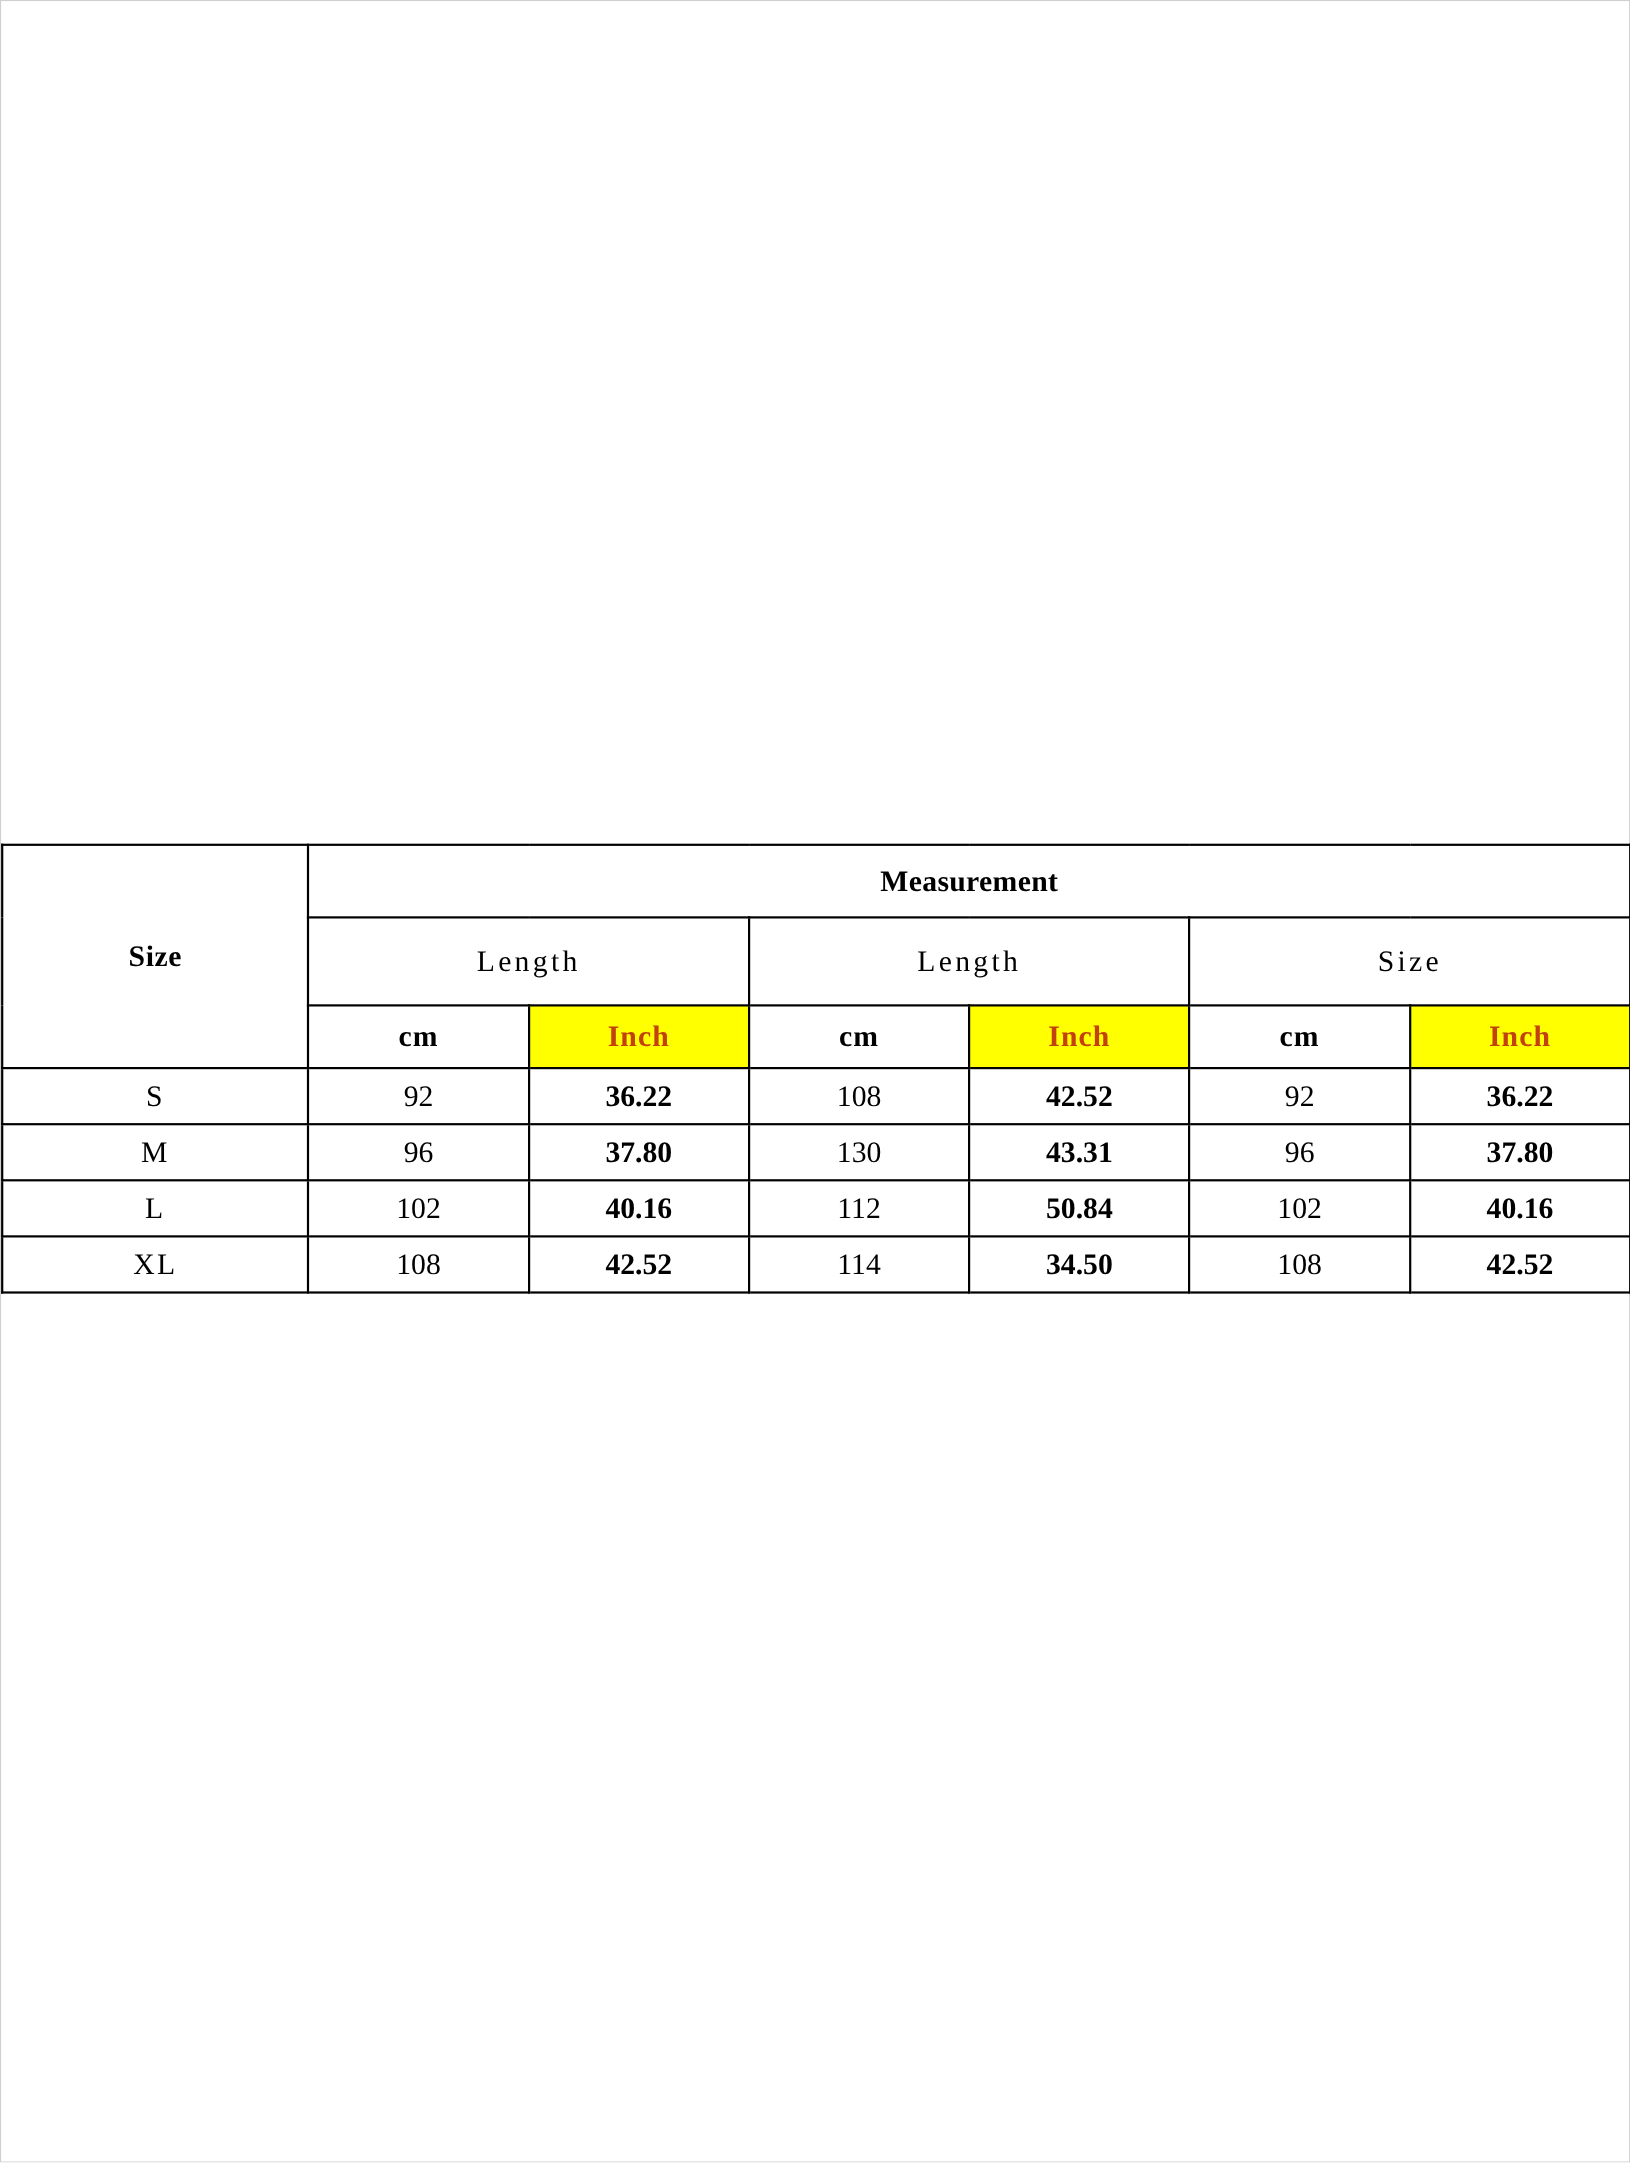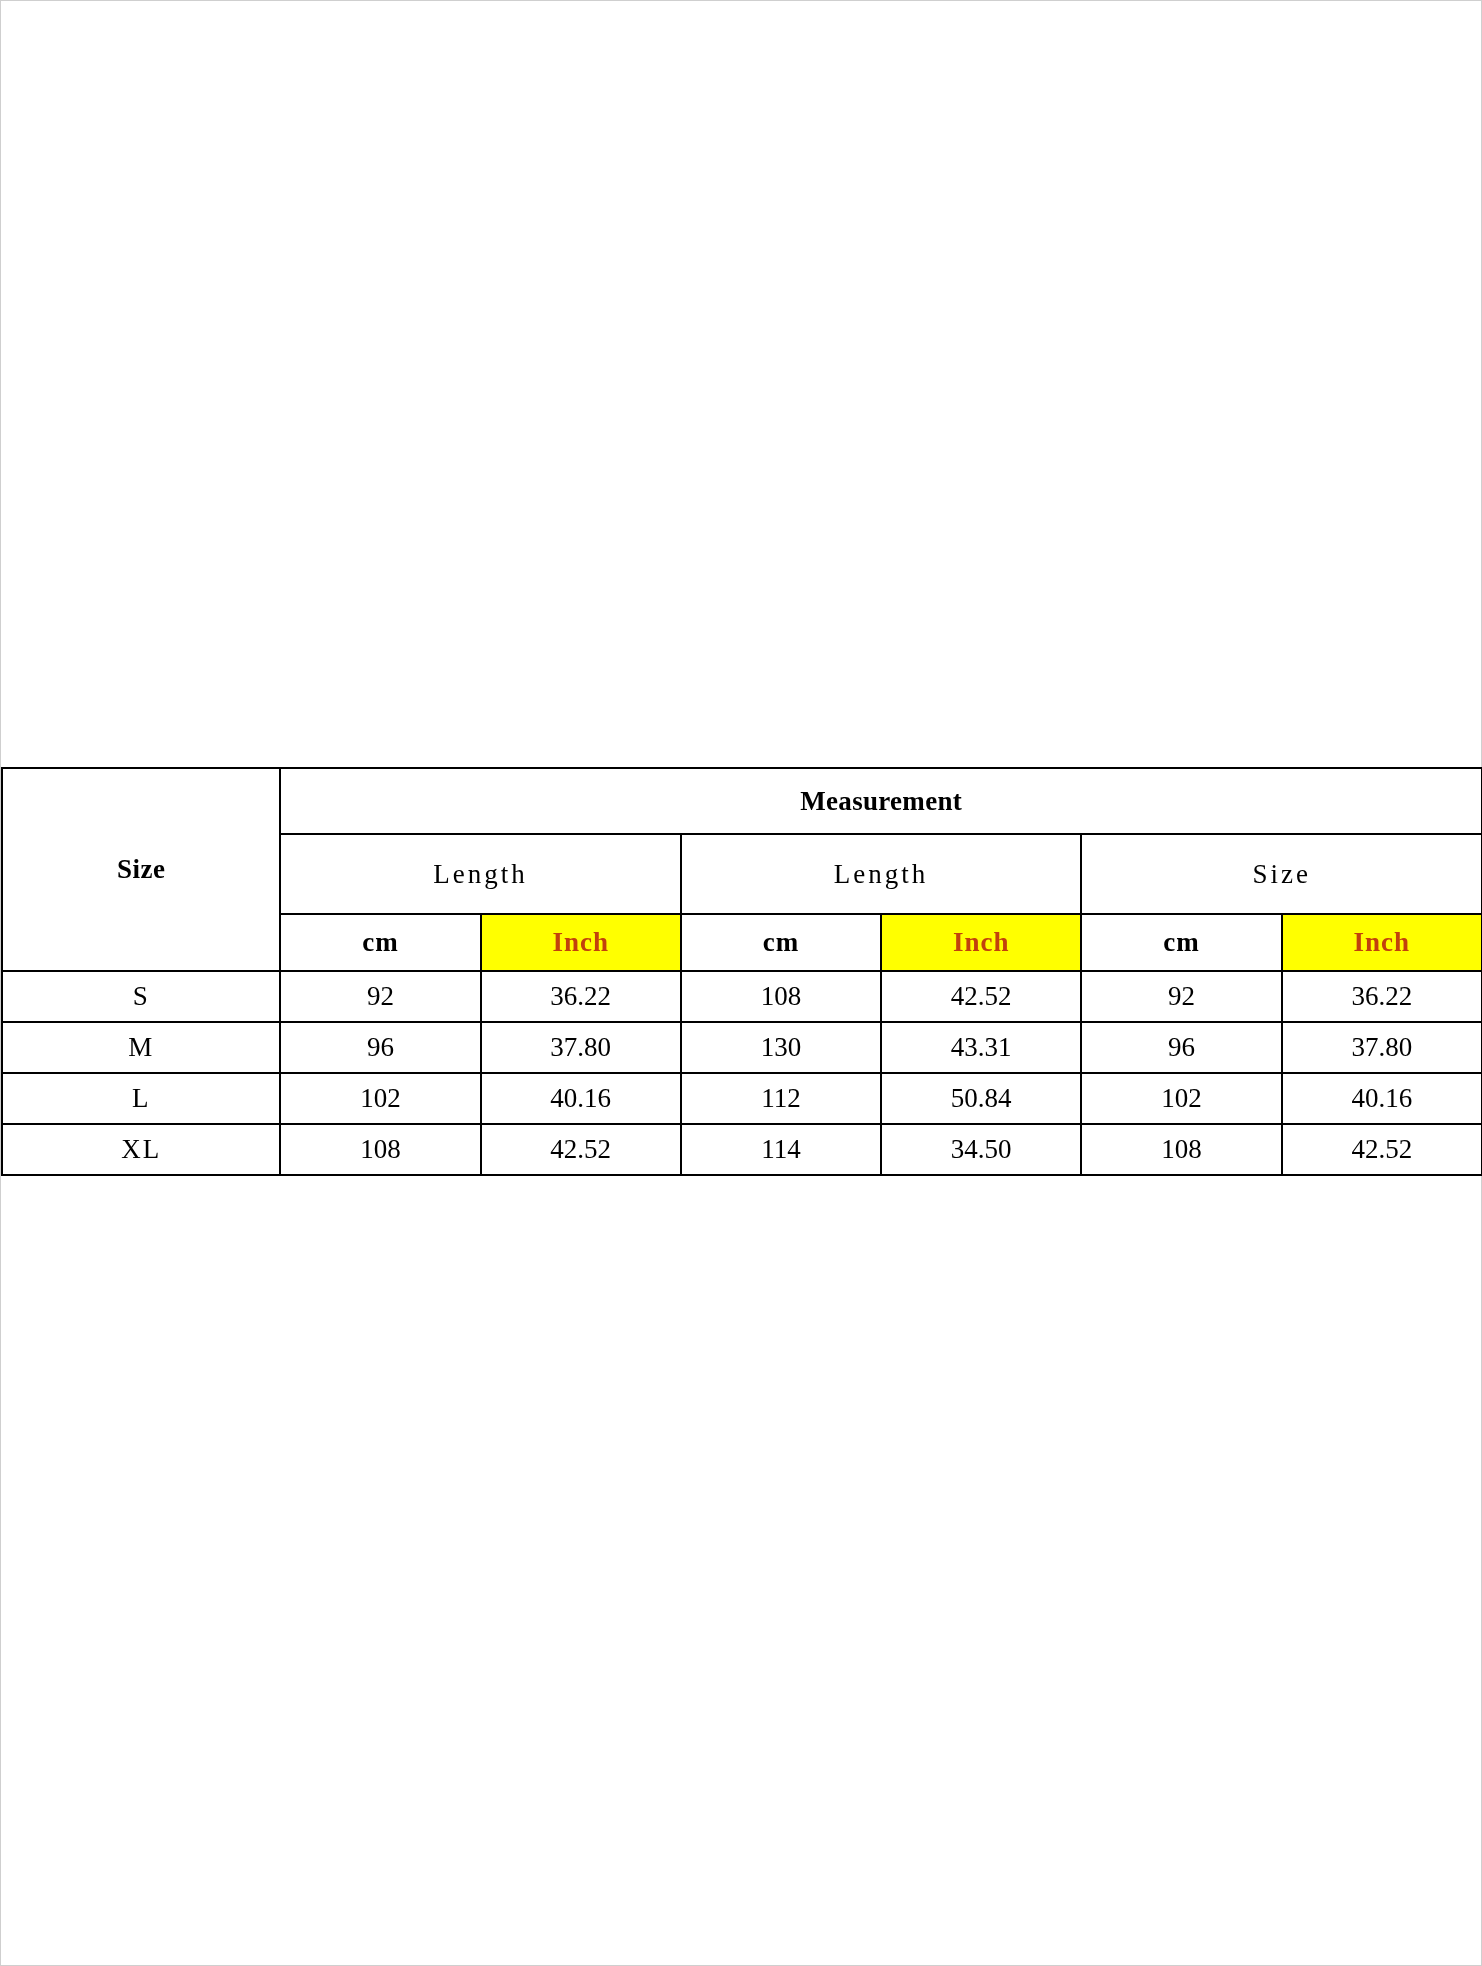--- a/index.html
+++ b/index.html
@@ -88,21 +88,21 @@
     height: 49px;
     letter-spacing: 2px;
   }
   td.val-cm {
     font-size: 28px;
     height: 49px;
   }
   td.val-inch {
     background: #ffff00;
     color: #000000;
-    font-weight: normal;
+    font-weight: bold;
     font-size: 28px;
     height: 49px;
     border-radius: 14px;
   }
   .col-size { width: 278px; }
   .col-cm { width: 200px; }
   .col-inch { width: 200px; }
 </style>
 </head>
 <body>

